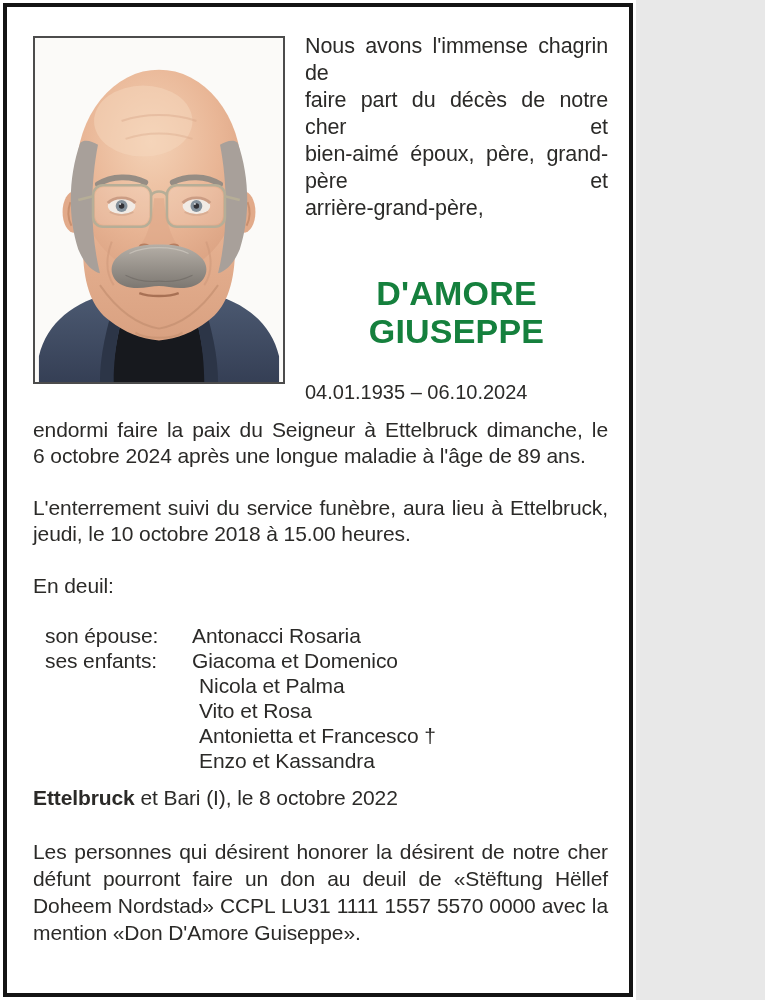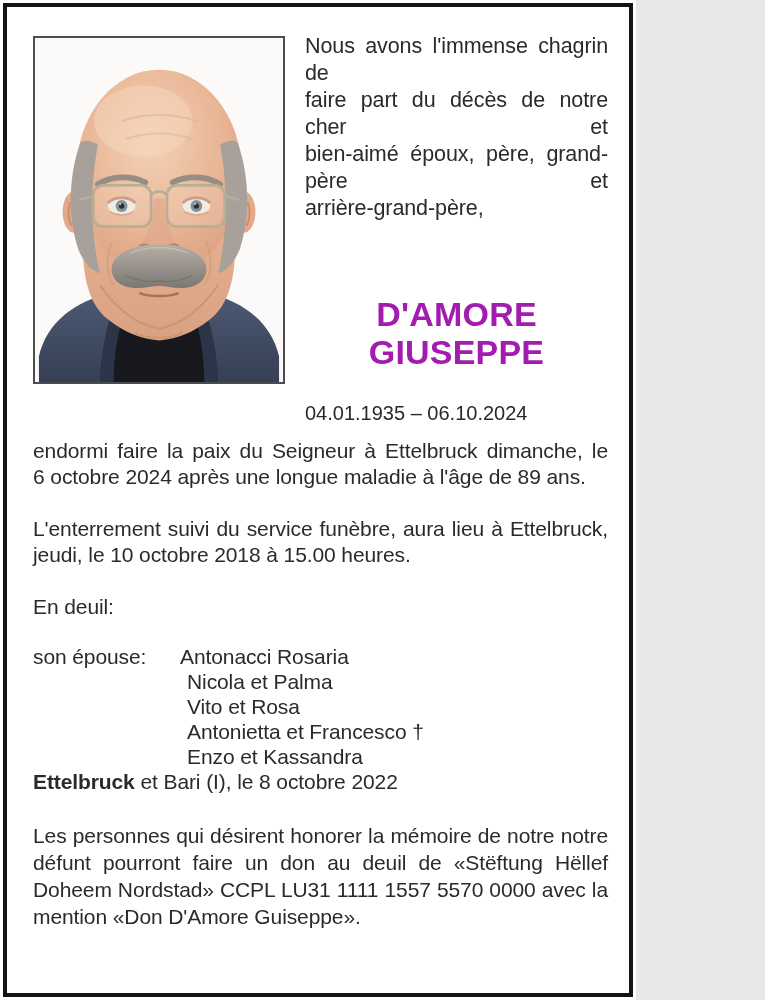--- a/index.html
+++ b/index.html
@@ -15,26 +15,26 @@
   .header{display:flex}
   .photo{
     flex:0 0 auto;width:252px;height:348px;margin-top:3px;
     border:2px solid var(--photo-border,#4c4c4c);box-sizing:border-box;background:#fff;
   }
   .photo svg{display:block;width:100%;height:100%}
   .rightcol{flex:1;margin-left:20px;min-width:0}
   .intro{font-size:21.5px;line-height:27px;letter-spacing:-0.1px}
   .jus .line{text-align:justify;text-align-last:justify}
   .jus .line.last{text-align-last:left}
-  .name{margin-top:73px;font-size:34px;line-height:38px;font-weight:bold;text-align:center;letter-spacing:0.2px;color:#a21caf}
+  .name{margin-top:52px;font-size:34px;line-height:38px;font-weight:bold;text-align:center;letter-spacing:0.2px;color:#15803d}
   .dates{margin-top:30px;font-size:20px;line-height:24px;text-align:left}
   .bodytext{margin-top:13px;font-size:21px;line-height:26px;letter-spacing:-0.1px}
   .para{margin:0 0 26px 0}
   .heading{margin:0 0 24px 0}
-  .family{line-height:25px;margin:0}
+  .family{line-height:25px;margin:12px}
   .frow{white-space:nowrap}
   .flabel{display:inline-block;width:147px}
   .fvalue.cont{padding-left:7px}
   .famfooter{margin:0 0 14px 0}
   .dateline{margin:0 0 27px 0}
   .dateline .city{font-weight:bold}
   .donation{line-height:27px;margin-bottom:0}
 </style>
 </head>
 <body>
@@ -167,40 +167,43 @@
           <div class="line last">jeudi, le 10 octobre 2018 à 15.00 heures.</div>
         </div>
 
       <div class="heading">En deuil:</div>
 
       <div class="family">
         <div class="frow">
           <span class="flabel">son épouse:</span><span class="fvalue">Antonacci Rosaria</span>
         </div>
         <div class="frow">
+          <span class="flabel">ses enfants:</span><span class="fvalue">Giacoma et Domenico</span>
+        </div>
+        <div class="frow">
           <span class="flabel"></span><span class="fvalue cont">Nicola et Palma</span>
         </div>
         <div class="frow">
           <span class="flabel"></span><span class="fvalue cont">Vito et Rosa</span>
         </div>
         <div class="frow">
           <span class="flabel"></span><span class="fvalue cont">Antonietta et Francesco †</span>
         </div>
         <div class="frow">
           <span class="flabel"></span><span class="fvalue cont">Enzo et Kassandra</span>
         </div>
       </div>
 
 
       <div class="dateline">
         <span class="city">Ettelbruck</span><span> et Bari (I), le 8 octobre 2022</span>
       </div>
 
       <div class="para jus donation">
-          <div class="line">Les personnes qui désirent honorer la mémoire de notre notre</div>
+          <div class="line">Les personnes qui désirent honorer la désirent de notre cher</div>
           <div class="line">défunt pourront faire un don au deuil de «Stëftung Hëllef</div>
           <div class="line">Doheem Nordstad» CCPL LU31 1111 1557 5570 0000 avec la</div>
           <div class="line last">mention «Don D'Amore Guiseppe».</div>
         </div>
     </div>
 
   </div>
 </div>
 
 </body></html>

